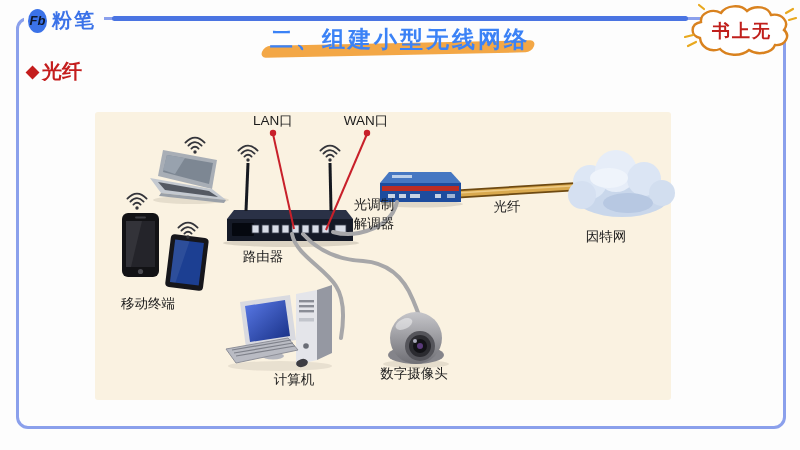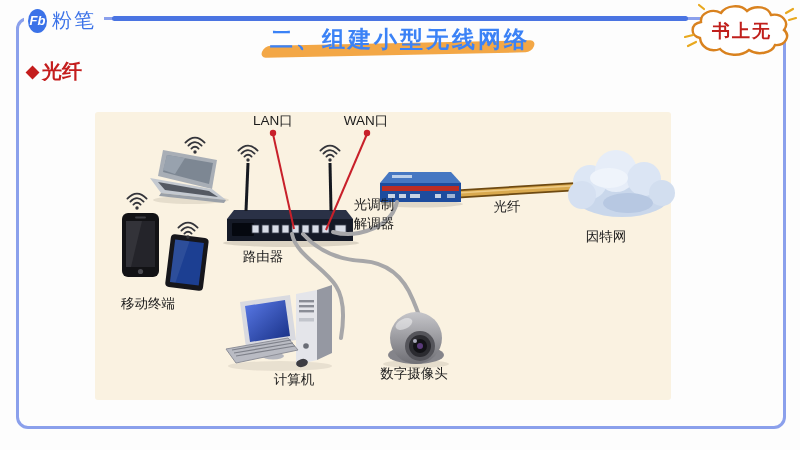--- a/index.html
+++ b/index.html
@@ -8,24 +8,24 @@
 
   
   .frame{position:absolute;left:16px;top:17px;width:764px;height:406px;
          border:3px solid #8ba0ec;border-radius:12px;}
   .top-accent{position:absolute;left:112px;top:16px;width:576px;height:5px;
               background:#4a74e2;border-radius:3px;}
 
   
   .logo{position:absolute;left:24px;top:5px;display:flex;align-items:center;gap:5px;
         background:#fdfdfd;padding:2px 8px 2px 4px;}
-  .logo-mark{width:19px;height:24px;border-radius:50%;background:#3b72e8;color:#ffffff;
+  .logo-mark{width:19px;height:24px;border-radius:50%;background:#3b72e8;color:#0f172a;
              font-weight:bold;font-style:italic;font-size:13px;display:flex;
              align-items:center;justify-content:center;font-family:"Liberation Sans",sans-serif;}
-  .logo-name{font-size:20px;font-weight:normal;color:#3b72e8;letter-spacing:2px;}
+  .logo-name{font-size:20px;font-weight:bold;color:#3b72e8;letter-spacing:2px;}
 
   
   .title{position:absolute;top:24px;left:50%;transform:translateX(-50%);}
   .title-stroke{position:absolute;left:-8px;right:-4px;bottom:0px;height:12px;
                 background:#f2a23c;border-radius:7px;
                 transform:rotate(-1.2deg) skewX(-22deg);opacity:.95;}
   .title-text{position:relative;font-family:"Liberation Serif",serif;font-weight:bold;
               font-size:23px;color:#3b82f6;letter-spacing:3px;white-space:nowrap;}
 
   

